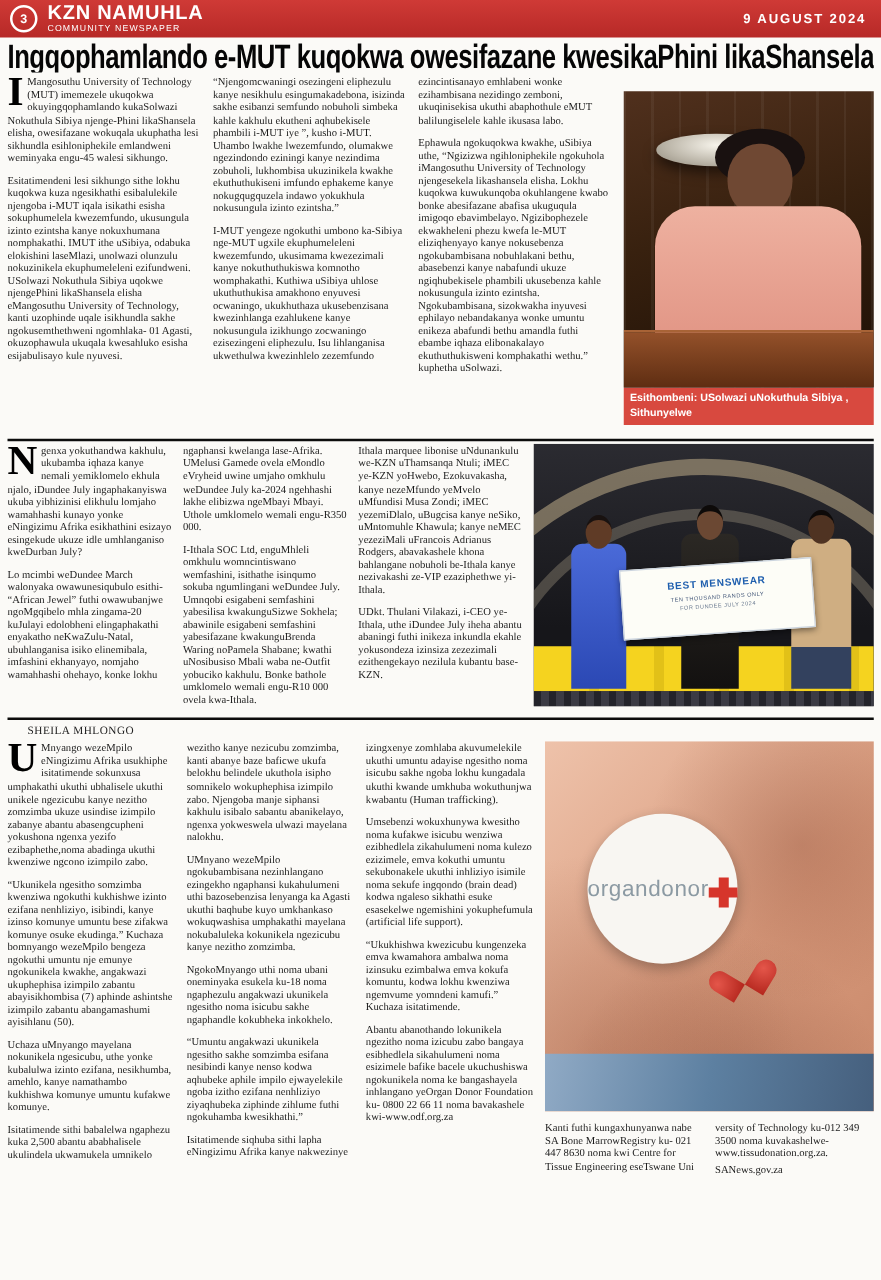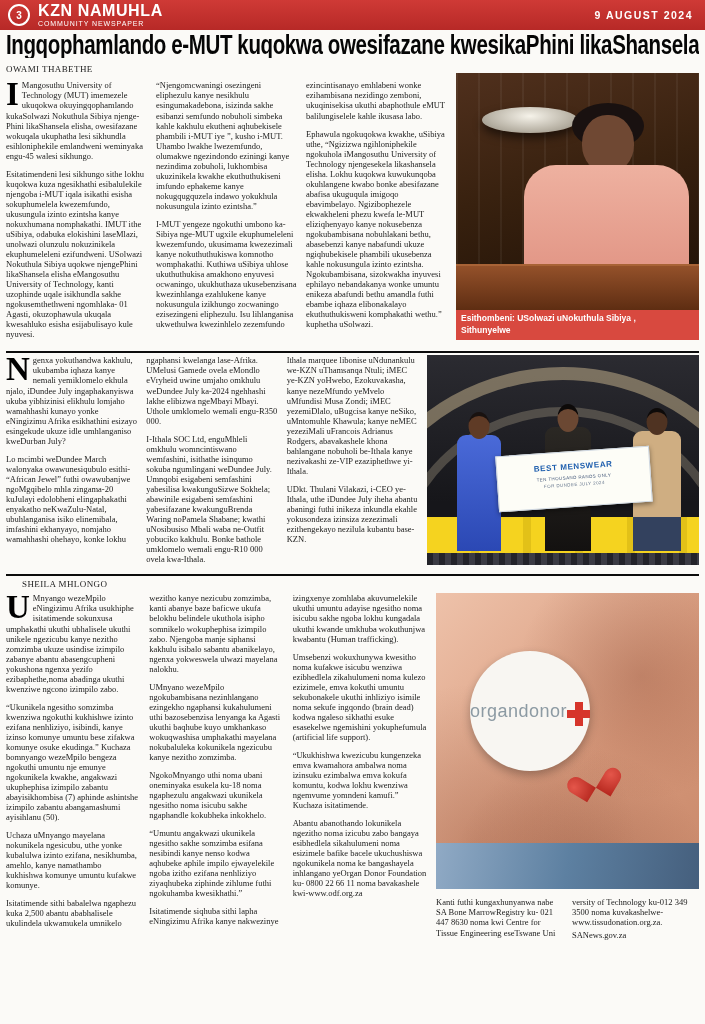--- a/index.html
+++ b/index.html
@@ -25,21 +25,21 @@
   
   .byline{font-size:9px;letter-spacing:.4px;margin:4px 0 6px;color:#222;}
   .cols{display:flex;gap:9px;}
   .col{flex:1;min-width:0;}
   .cols p{font-size:8.5px;line-height:1.18;margin:0 0 8px;text-align:left;}
   .cols p:last-child{margin-bottom:0;}
   .dropcap{float:left;font-weight:bold;font-size:33px;line-height:.75;padding:2px 3px 0 0;color:#000;}
   
   .a1{display:flex;gap:9px;padding:0 6px;height:288px;overflow:hidden;}
   .a1-text{flex:1;min-width:0;}
-  .fig1{width:243px;flex:none;margin:13px 0 0;}
+  .fig1{width:200px;flex:none;margin:13px 0 0;}
   .p1-img{height:237px;position:relative;overflow:hidden;
     background:
       repeating-linear-gradient(90deg,rgba(255,255,255,.05) 0 2px,rgba(0,0,0,0) 2px 22px),
       linear-gradient(165deg,#50301d 0%,#38210f 45%,#1d0f05 100%);}
   .p1-lamp{position:absolute;top:34px;left:26px;width:96px;height:26px;border-radius:50%;
     background:radial-gradient(ellipse at 50% 35%,#f6f3ea,#bab4a7 60%,#8c8679);box-shadow:0 5px 10px rgba(0,0,0,.55);}
   .p1-person{position:absolute;right:8px;top:34px;width:175px;height:180px;}
   .p1-hair{position:absolute;top:-4px;left:56px;width:72px;height:46px;border-radius:50%;background:#191110;}
   .p1-head{position:absolute;top:8px;left:66px;width:52px;height:58px;border-radius:48%;background:#6f4833;}
   .p1-jacket{position:absolute;top:58px;left:8px;width:165px;height:122px;border-radius:32px 32px 10px 10px;
@@ -121,21 +121,20 @@
     </div>
     <div class="date">9 AUGUST 2024</div>
   </header>
 
   <div class="hl hl1">
     <span class="fit" style="transform: scaleX(0.759868);">Ingqophamlando e-MUT kuqokwa owesifazane kwesikaPhini likaShansela</span>
   </div>
 
   <section class="a1">
     <div class="a1-text">
-      <div class="byline">OWAMI THABETHE</div>
       <div class="cols">
         <div class="col">
           <span class="dropcap">I</span>
           <div>
               <p>Mangosuthu University of Technology (MUT) imemezele ukuqokwa okuyingqophamlando kukaSolwazi Nokuthula Sibiya njenge-Phini likaShansela elisha, owesifazane wokuqala ukuphatha lesi sikhundla esihloniphekile emlandweni weminyaka engu-45 walesi sikhungo.</p>
               <p>Esitatimendeni lesi sikhungo sithe lokhu kuqokwa kuza ngesikhathi esibalulekile njengoba i-MUT iqala isikathi esisha sokuphumelela kwezemfundo, ukusungula izinto ezintsha kanye nokuxhumana nomphakathi. IMUT ithe uSibiya, odabuka elokishini laseMlazi, unolwazi olunzulu nokuzinikela ekuphumeleleni ezifundweni. USolwazi Nokuthula Sibiya uqokwe njengePhini likaShansela elisha eMangosuthu University of Technology, kanti uzophinde uqale isikhundla sakhe ngokusemthethweni ngomhlaka- 01 Agasti, okuzophawula ukuqala kwesahluko esisha esijabulisayo kule nyuvesi.</p>
             </div>
         </div>
         <div class="col">
             <p>“Njengomcwaningi osezingeni eliphezulu kanye nesikhulu esingumakadebona, isizinda sakhe esibanzi semfundo nobuholi simbeka kahle kakhulu ekutheni aqhubekisele phambili i-MUT iye ”, kusho i-MUT. Uhambo lwakhe lwezemfundo, olumakwe ngezindondo eziningi kanye nezindima zobuholi, lukhombisa ukuzinikela kwakhe ekuthuthukiseni imfundo ephakeme kanye nokugqugquzela indawo yokukhula nokusungula izinto ezintsha.”</p>

